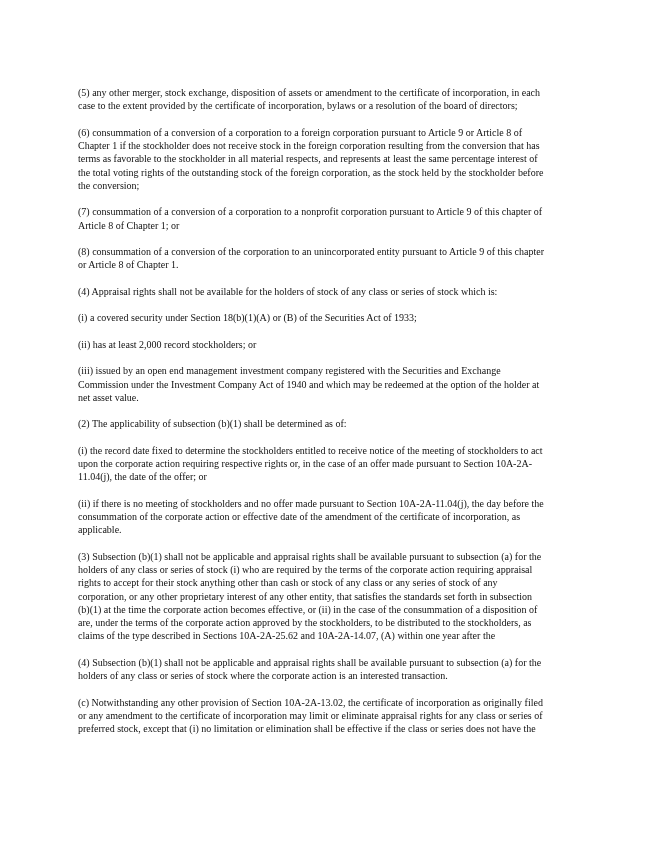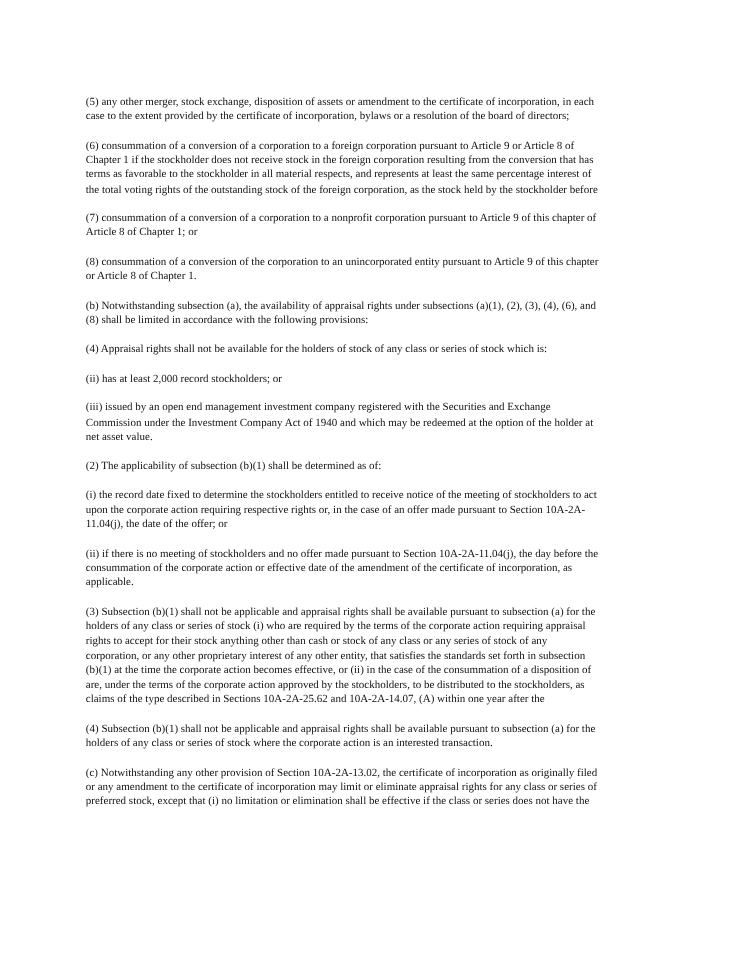--- a/index.html
+++ b/index.html
@@ -39,35 +39,35 @@
 <div class="page" id="doc-page">
     <p>
       <span class="line">(5) any other merger, stock exchange, disposition of assets or amendment to the certificate of incorporation, in each</span>
       <span class="line">case to the extent provided by the certificate of incorporation, bylaws or a resolution of the board of directors;</span>
     </p>
     <p>
       <span class="line">(6) consummation of a conversion of a corporation to a foreign corporation pursuant to Article 9 or Article 8 of</span>
       <span class="line">Chapter 1 if the stockholder does not receive stock in the foreign corporation resulting from the conversion that has</span>
       <span class="line">terms as favorable to the stockholder in all material respects, and represents at least the same percentage interest of</span>
       <span class="line">the total voting rights of the outstanding stock of the foreign corporation, as the stock held by the stockholder before</span>
+      <span class="line">the conversion;</span>
     </p>
     <p>
       <span class="line">(7) consummation of a conversion of a corporation to a nonprofit corporation pursuant to Article 9 of this chapter of</span>
       <span class="line">Article 8 of Chapter 1; or</span>
     </p>
     <p>
       <span class="line">(8) consummation of a conversion of the corporation to an unincorporated entity pursuant to Article 9 of this chapter</span>
       <span class="line">or Article 8 of Chapter 1.</span>
     </p>
     <p>
-      <span class="line">(b) Notwithstanding subsection (a), the availability of appraisal rights under subsections (a)(1), (2), (3), (4), (6), and</span>
-      <span class="line">(8) shall be limited in accordance with the following provisions:</span>
+      <span class="line">(4) Appraisal rights shall not be available for the holders of stock of any class or series of stock which is:</span>
     </p>
     <p>
-      <span class="line">(4) Appraisal rights shall not be available for the holders of stock of any class or series of stock which is:</span>
+      <span class="line">(i) a covered security under Section 18(b)(1)(A) or (B) of the Securities Act of 1933;</span>
     </p>
     <p>
       <span class="line">(ii) has at least 2,000 record stockholders; or</span>
     </p>
     <p>
       <span class="line">(iii) issued by an open end management investment company registered with the Securities and Exchange</span>
       <span class="line">Commission under the Investment Company Act of 1940 and which may be redeemed at the option of the holder at</span>
       <span class="line">net asset value.</span>
     </p>
     <p>

